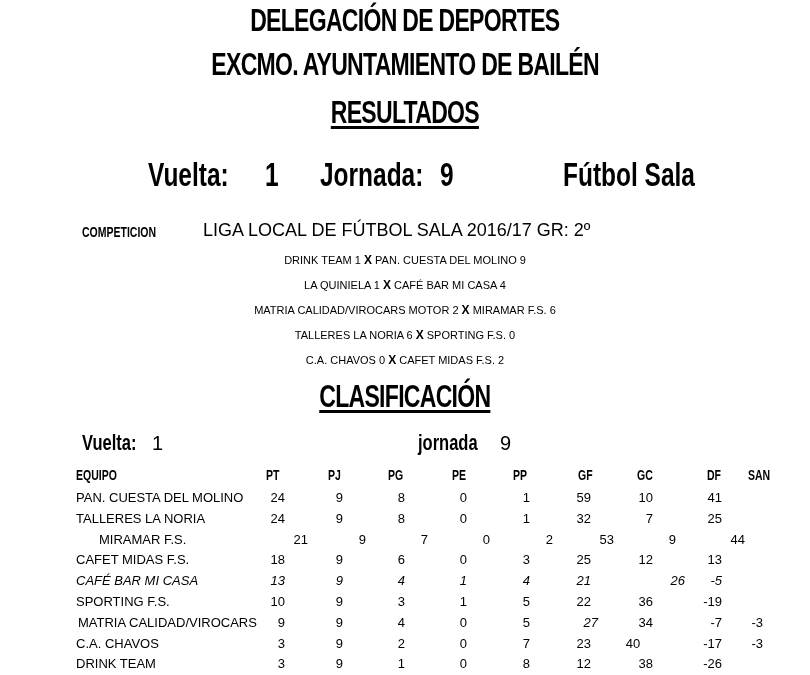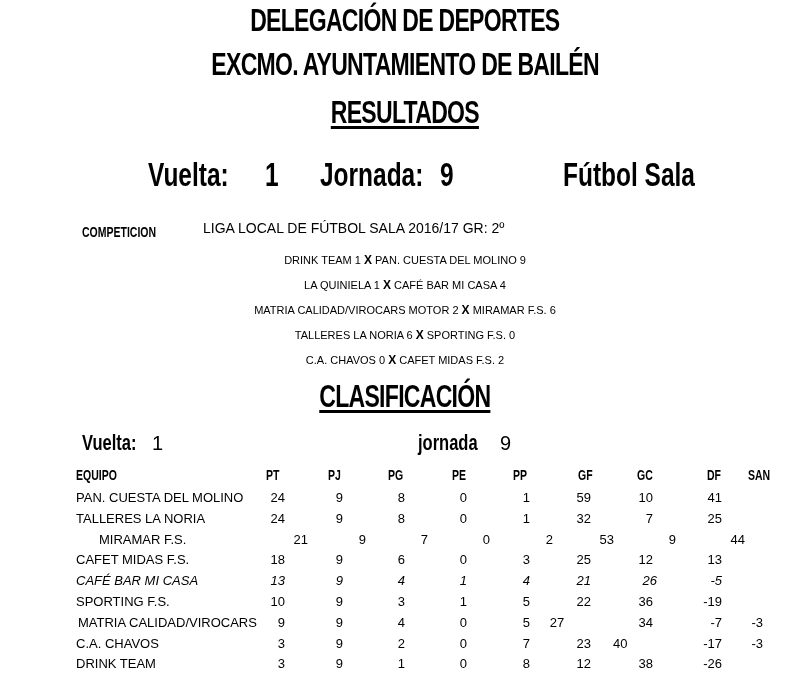--- a/index.html
+++ b/index.html
@@ -3,21 +3,21 @@
 <meta charset="utf-8">
 <style>
   html, body { margin:0; padding:0; background:#fff; }
   body { width:810px; height:675px; position:relative; overflow:hidden; color:#000; font-family:"Liberation Sans", sans-serif; }
   .abs { position:absolute; white-space:nowrap; }
   .center-line { position:absolute; left:0; width:810px; text-align:center; }
   .title { font-size:32px; font-weight:bold; letter-spacing:-1px; transform:scaleX(0.72); display:inline-block; }
   .ul { text-decoration:underline; text-decoration-thickness:3px; text-underline-offset:3px; }
   .big { font-size:34px; font-weight:bold; transform:scaleX(0.72); transform-origin:left top; display:inline-block; }
   .comp-label { font-size:14px; font-weight:bold; transform:scaleX(0.75); transform-origin:left top; display:inline-block; }
-  .comp-name { font-size:14px;text-align:center; }
+  .comp-name { font-size:18px;text-align:center; }
   .match { font-size:11px; }
   .match .x { font-weight:bold; font-size:12px; }
   .lbl2 { font-size:22px; font-weight:bold; transform:scaleX(0.75); transform-origin:left top; display:inline-block; }
   .val2 { font-size:20px; }
   .th { font-size:15px; font-weight:bold; transform:scaleX(0.7); transform-origin:left top; display:inline-block; }
   .td { font-size:13px; }
 </style>
 </head>
 <body>
 
@@ -129,21 +129,21 @@
         <span class="abs" style="left: 723px; width: 40px; text-align: right;"></span>
       </div>
       <div class="abs td" style="left: 0px; width: 810px; height: 20px; top: 573.2px; font-style: italic;">
         <span class="abs" style="left: 76px;">CAFÉ BAR MI CASA</span>
         <span class="abs" style="left: 245px; width: 40px; text-align: right;">13</span>
         <span class="abs" style="left: 303px; width: 40px; text-align: right;">9</span>
         <span class="abs" style="left: 365px; width: 40px; text-align: right;">4</span>
         <span class="abs" style="left: 427px; width: 40px; text-align: right;">1</span>
         <span class="abs" style="left: 490px; width: 40px; text-align: right;">4</span>
         <span class="abs" style="left: 551px; width: 40px; text-align: right;">21</span>
-        <span class="abs" style="left: 617px; width: 40px; text-align: right;">26</span>
+        <span class="abs" style="left: 645px; width: 40px; text-align: right;">26</span>
         <span class="abs" style="left: 682px; width: 40px; text-align: right;">-5</span>
         <span class="abs" style="left: 723px; width: 40px; text-align: right;"></span>
       </div>
       <div class="abs td" style="left: 0px; width: 810px; height: 20px; top: 594px;">
         <span class="abs" style="left: 76px;">SPORTING F.S.</span>
         <span class="abs" style="left: 245px; width: 40px; text-align: right;">10</span>
         <span class="abs" style="left: 303px; width: 40px; text-align: right;">9</span>
         <span class="abs" style="left: 365px; width: 40px; text-align: right;">3</span>
         <span class="abs" style="left: 427px; width: 40px; text-align: right;">1</span>
         <span class="abs" style="left: 490px; width: 40px; text-align: right;">5</span>
@@ -152,34 +152,34 @@
         <span class="abs" style="left: 682px; width: 40px; text-align: right;">-19</span>
         <span class="abs" style="left: 723px; width: 40px; text-align: right;"></span>
       </div>
       <div class="abs td" style="left: 0px; width: 810px; height: 20px; top: 614.8px;">
         <span class="abs" style="left: 78px;">MATRIA CALIDAD/VIROCARS</span>
         <span class="abs" style="left: 245px; width: 40px; text-align: right;">9</span>
         <span class="abs" style="left: 303px; width: 40px; text-align: right;">9</span>
         <span class="abs" style="left: 365px; width: 40px; text-align: right;">4</span>
         <span class="abs" style="left: 427px; width: 40px; text-align: right;">0</span>
         <span class="abs" style="left: 490px; width: 40px; text-align: right;">5</span>
-        <span class="abs" style="left: 537px; width: 40px; text-align: center;">27</span>
+        <span class="abs" style="left: 558px; width: 40px; text-align: right; font-style: italic;">27</span>
         <span class="abs" style="left: 613px; width: 40px; text-align: right;">34</span>
         <span class="abs" style="left: 682px; width: 40px; text-align: right;">-7</span>
         <span class="abs" style="left: 723px; width: 40px; text-align: right;">-3</span>
       </div>
       <div class="abs td" style="left: 0px; width: 810px; height: 20px; top: 635.6px;">
         <span class="abs" style="left: 76px;">C.A. CHAVOS</span>
         <span class="abs" style="left: 245px; width: 40px; text-align: right;">3</span>
         <span class="abs" style="left: 303px; width: 40px; text-align: right;">9</span>
         <span class="abs" style="left: 365px; width: 40px; text-align: right;">2</span>
         <span class="abs" style="left: 427px; width: 40px; text-align: right;">0</span>
         <span class="abs" style="left: 490px; width: 40px; text-align: right;">7</span>
         <span class="abs" style="left: 551px; width: 40px; text-align: right;">23</span>
-        <span class="abs" style="left: 613px; width: 40px; text-align: left;">40</span>
+        <span class="abs" style="left: 613px; width: 40px; text-align: center;">40</span>
         <span class="abs" style="left: 682px; width: 40px; text-align: right;">-17</span>
         <span class="abs" style="left: 723px; width: 40px; text-align: right;">-3</span>
       </div>
       <div class="abs td" style="left: 0px; width: 810px; height: 20px; top: 656.4px;">
         <span class="abs" style="left: 76px;">DRINK TEAM</span>
         <span class="abs" style="left: 245px; width: 40px; text-align: right;">3</span>
         <span class="abs" style="left: 303px; width: 40px; text-align: right;">9</span>
         <span class="abs" style="left: 365px; width: 40px; text-align: right;">1</span>
         <span class="abs" style="left: 427px; width: 40px; text-align: right;">0</span>
         <span class="abs" style="left: 490px; width: 40px; text-align: right;">8</span>

